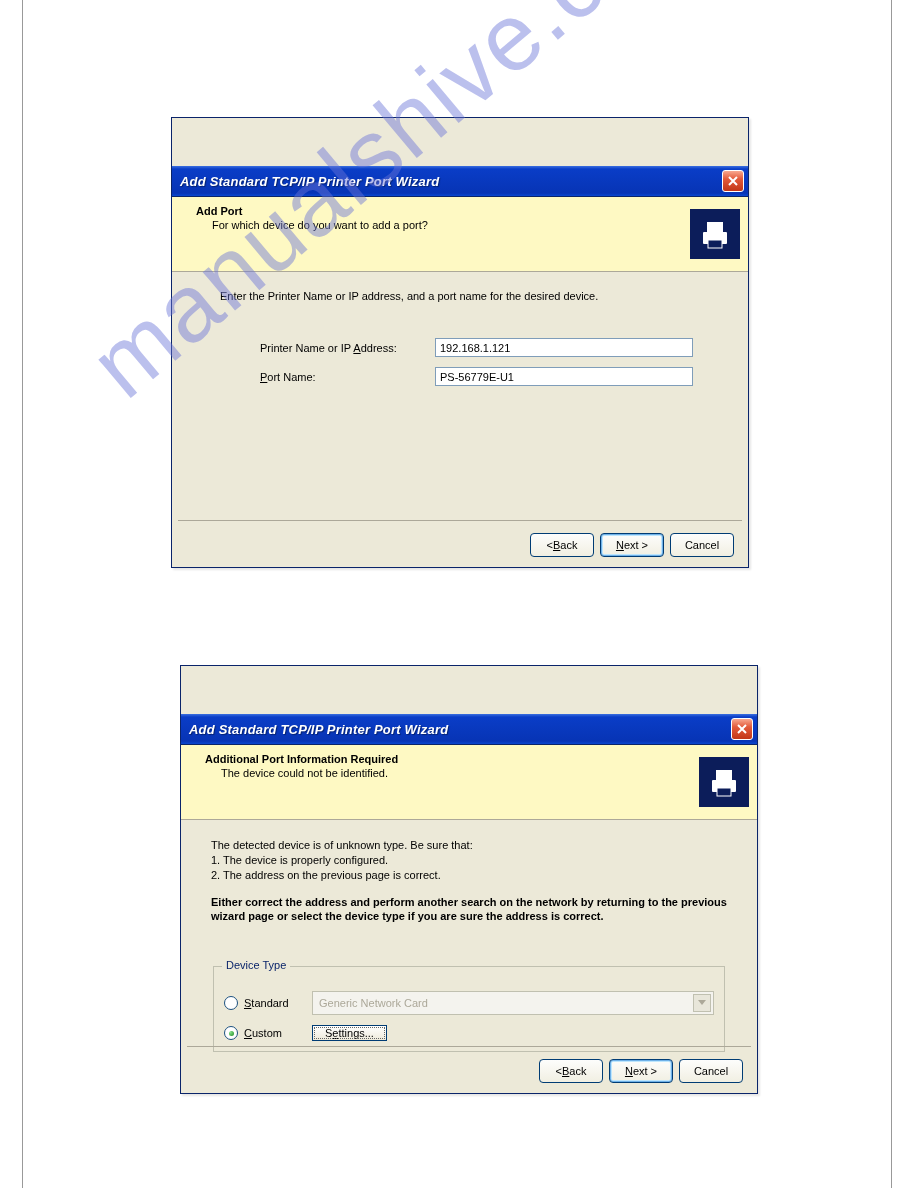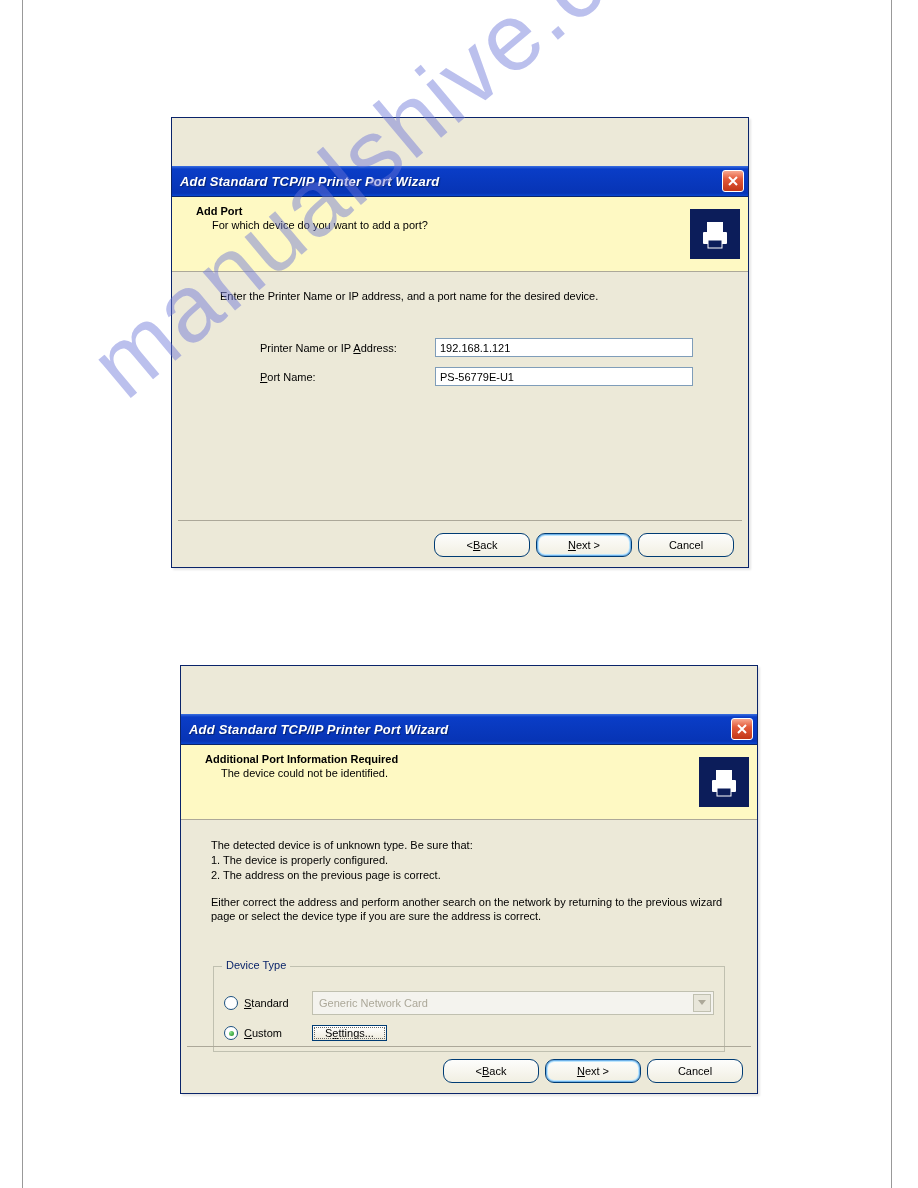--- a/index.html
+++ b/index.html
@@ -99,21 +99,21 @@
     height: 19px;
     border: 1px solid #7f9db9;
     background: #fff;
     padding: 0 4px;
     font-family: inherit;
     font-size: 11px;
     box-sizing: border-box;
   }
   .underline { text-decoration: underline; }
 
-  .para { margin-bottom: 12px; line-height: 1.35; }
+  .para { margin-bottom: 12px; line-height: 1.35; font-weight: bold; }
   .list-line { line-height: 1.35; }
 
   .groupbox {
     border: 1px solid #c0c0b0;
     margin-top: 42px;
     padding: 24px 10px 10px 10px;
     position: relative;
   }
   .groupbox-title {
     position: absolute;
@@ -182,24 +182,24 @@
   .dialog2 .sep-line { bottom: 46px; }
 
   .button-row {
     position: absolute;
     bottom: 10px;
     right: 14px;
     display: flex;
     gap: 6px;
   }
   .btn {
-    width: 96px;
+    width: 64px;
     height: 24px;
     border: 1px solid #003c74;
-    border-radius: 9px;
+    border-radius: 4px;
     background: linear-gradient(to bottom, #fdfdfc 0%, #f1efe2 100%);
     font-family: inherit;
     font-size: 11px;
     cursor: pointer;
     display: flex;
     align-items: center;
     justify-content: center;
   }
   .btn.default {
     box-shadow: inset 0 0 0 1px #6fb1e8, inset 0 0 0 2px #bee6fd;

